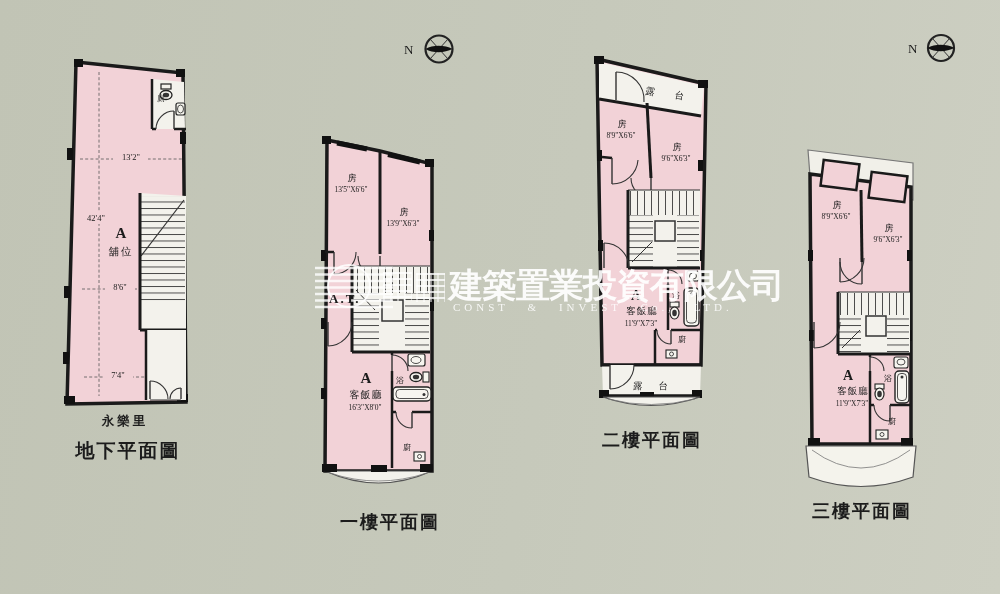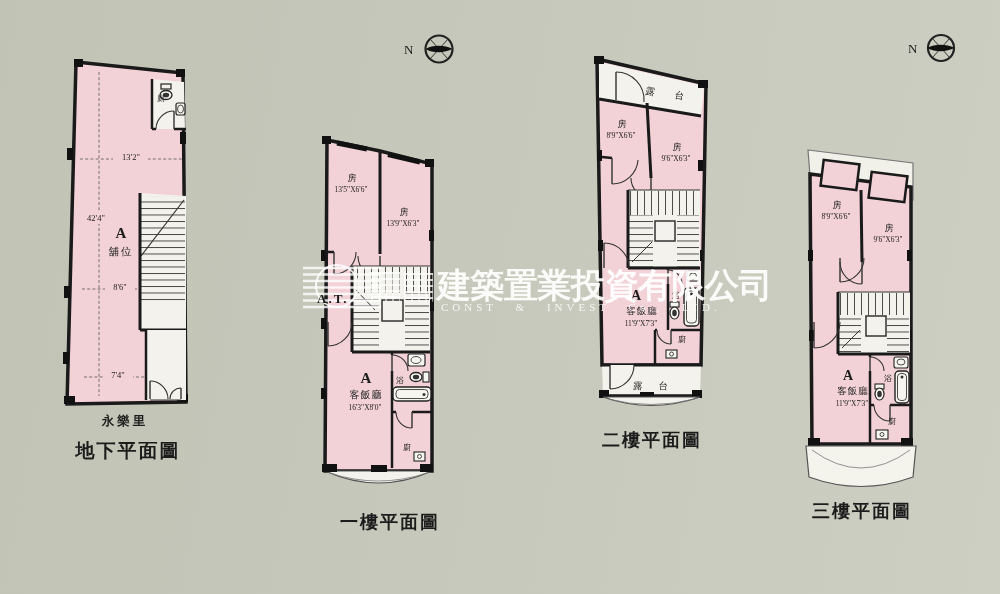--- a/index.html
+++ b/index.html
@@ -2,21 +2,21 @@
 <html><head>
 <meta charset="utf-8">
 <style>
   html,body{margin:0;padding:0;}
   .canvas{
     position:relative;width:1000px;height:594px;overflow:hidden;
     background:linear-gradient(100deg,#c1c4b5 0%,#c6c9bb 55%,#cdcfc2 100%);
     font-family:"Liberation Serif","DejaVu Serif",serif;
   }
   svg text{font-family:"Liberation Serif","DejaVu Serif",serif;fill:#1c1c1c;}
-  .watermark{position:absolute;left:0;top:0;width:978px;height:594px;pointer-events:none;}
+  .watermark{position:absolute;left:12px;top:0;width:978px;height:594px;pointer-events:none;}
   .wm-logo{position:absolute;left:303px;top:263px;}
   .wm-glyph{position:absolute;width:29px;height:29px;opacity:.9;
     background:
       repeating-linear-gradient(180deg,rgba(255,255,255,.85) 0 2px,rgba(255,255,255,0) 2px 6px),
       repeating-linear-gradient(90deg,rgba(255,255,255,.55) 0 2px,rgba(255,255,255,0) 2px 7px);}
   .wm-g1{left:371px;top:272px;}
   .wm-g2{left:404px;top:273px;}
   .wm-cn{position:absolute;left:437px;top:271px;font-size:34px;line-height:29px;font-weight:bold;
     letter-spacing:-0.5px;color:rgba(255,255,255,.92);white-space:nowrap;}
   .wm-en{position:absolute;left:441px;top:301px;font-size:11px;letter-spacing:4px;word-spacing:12px;

